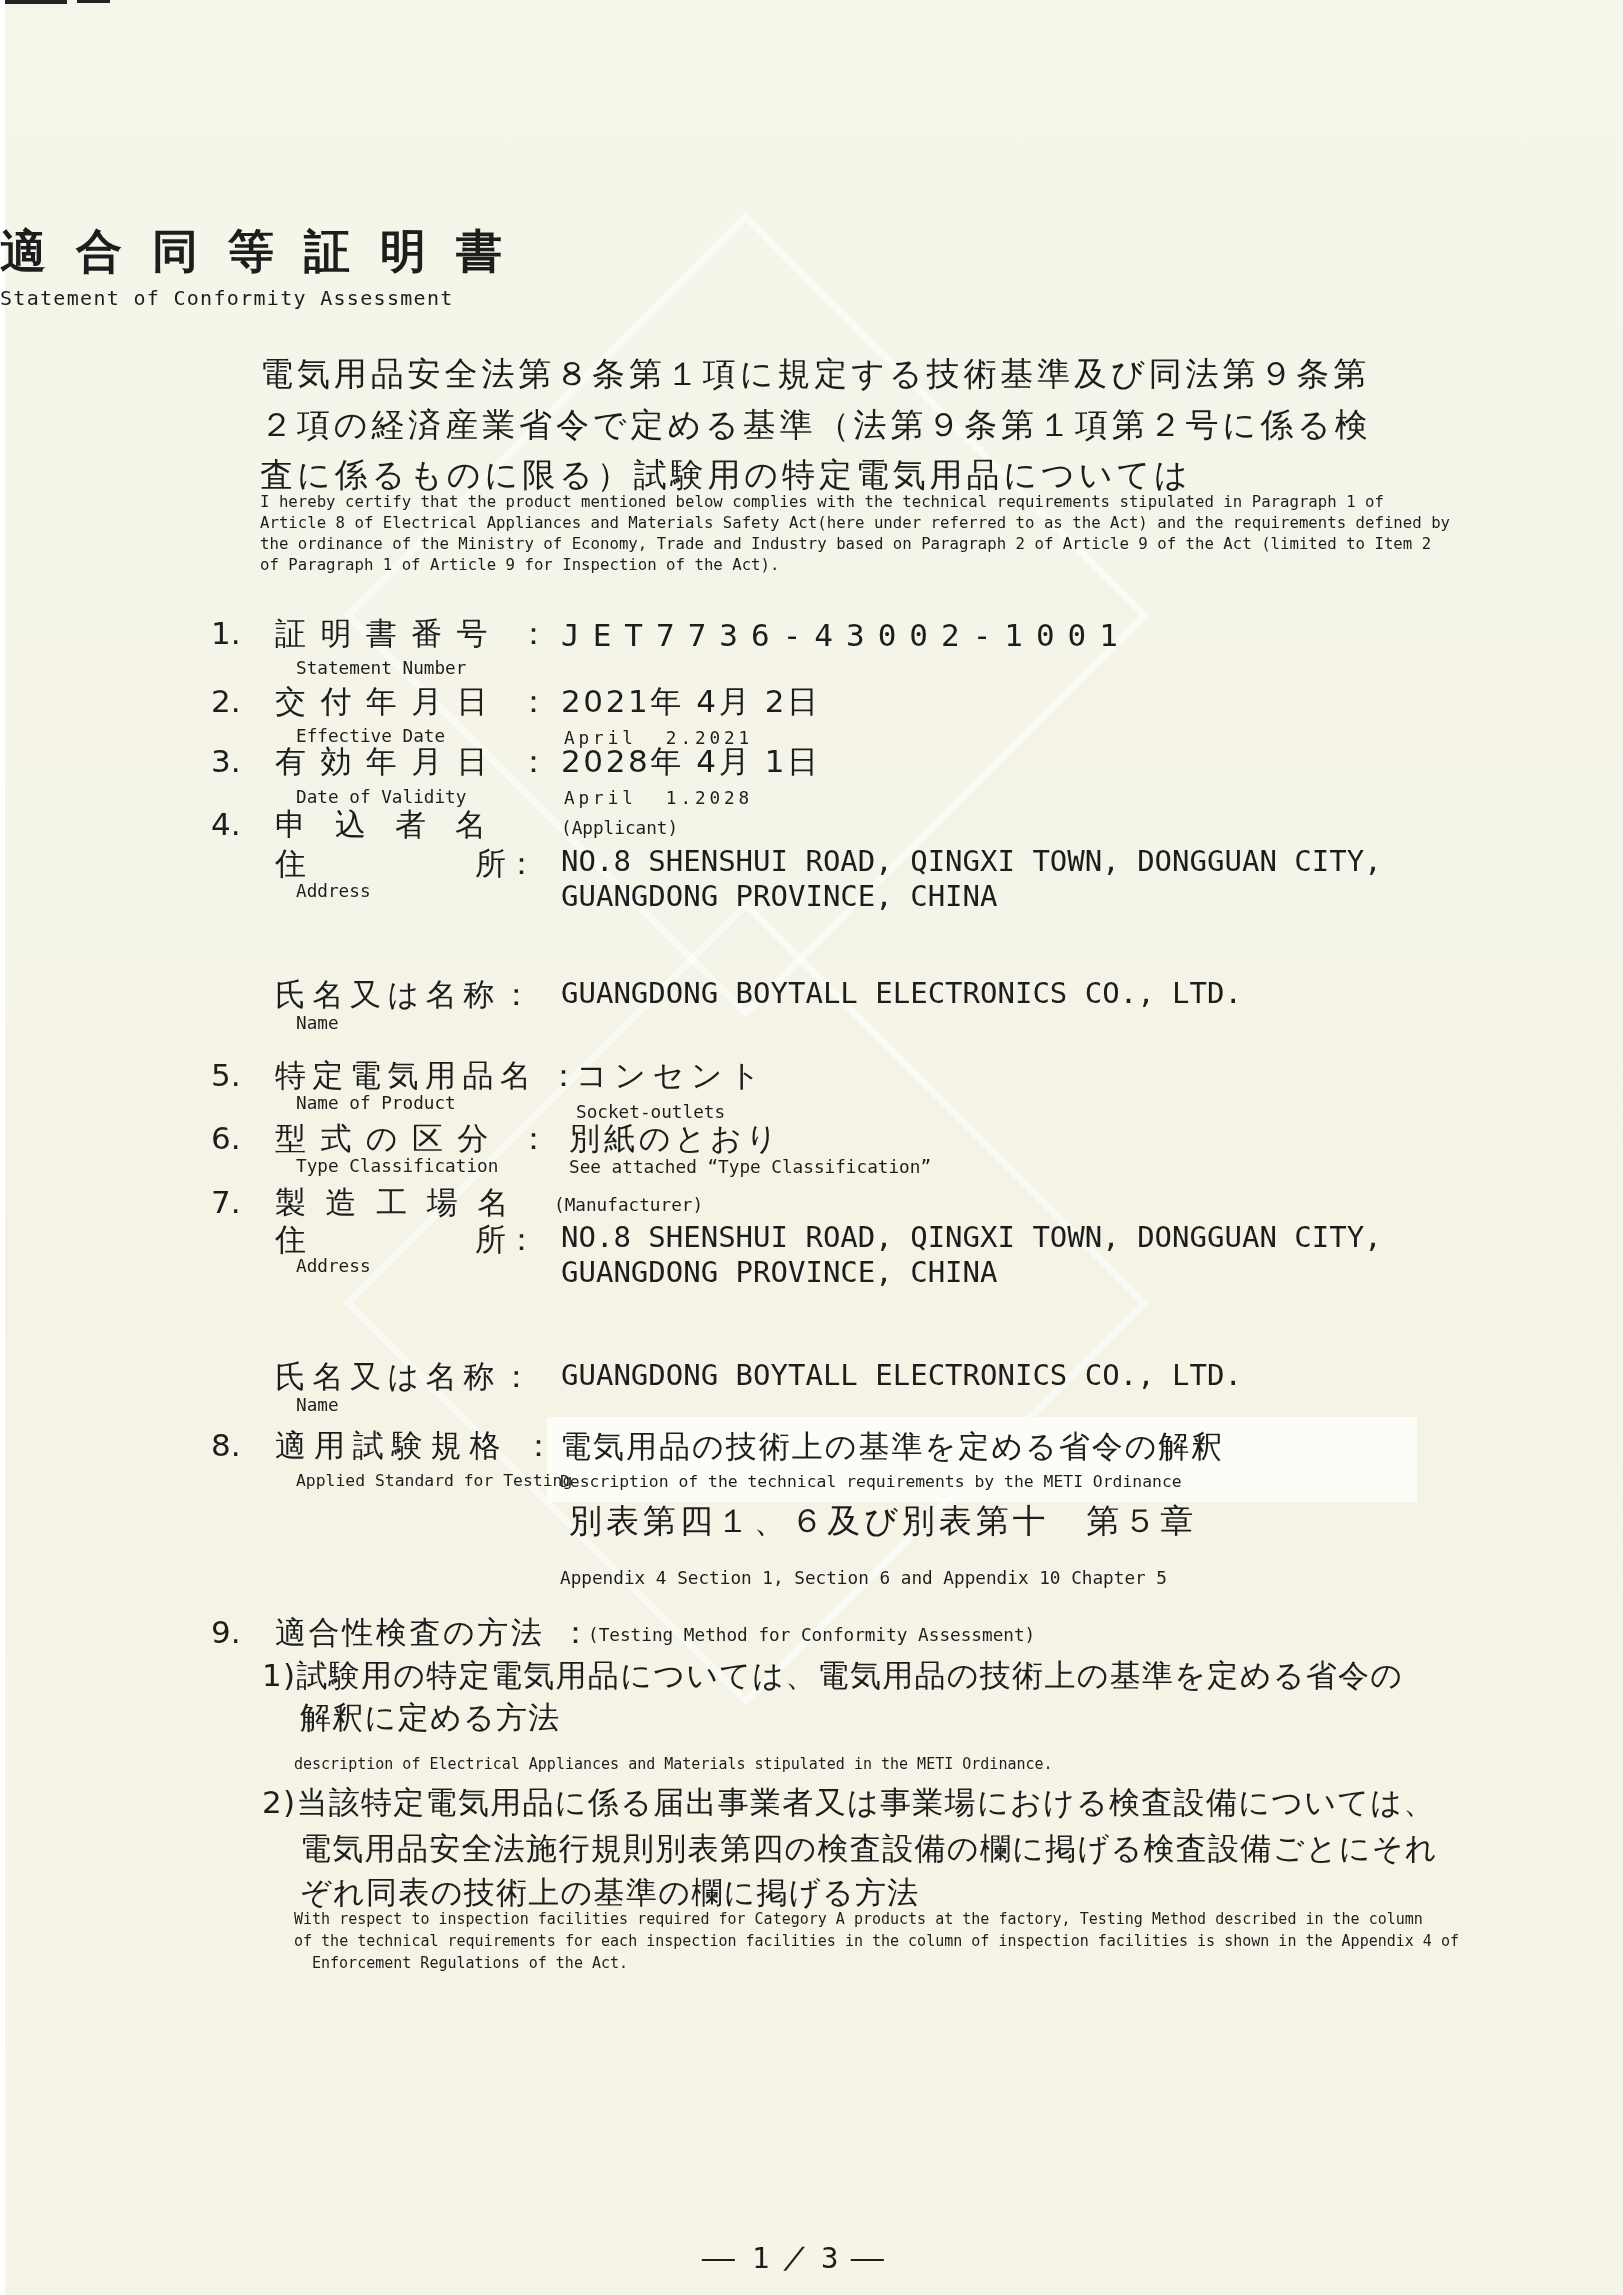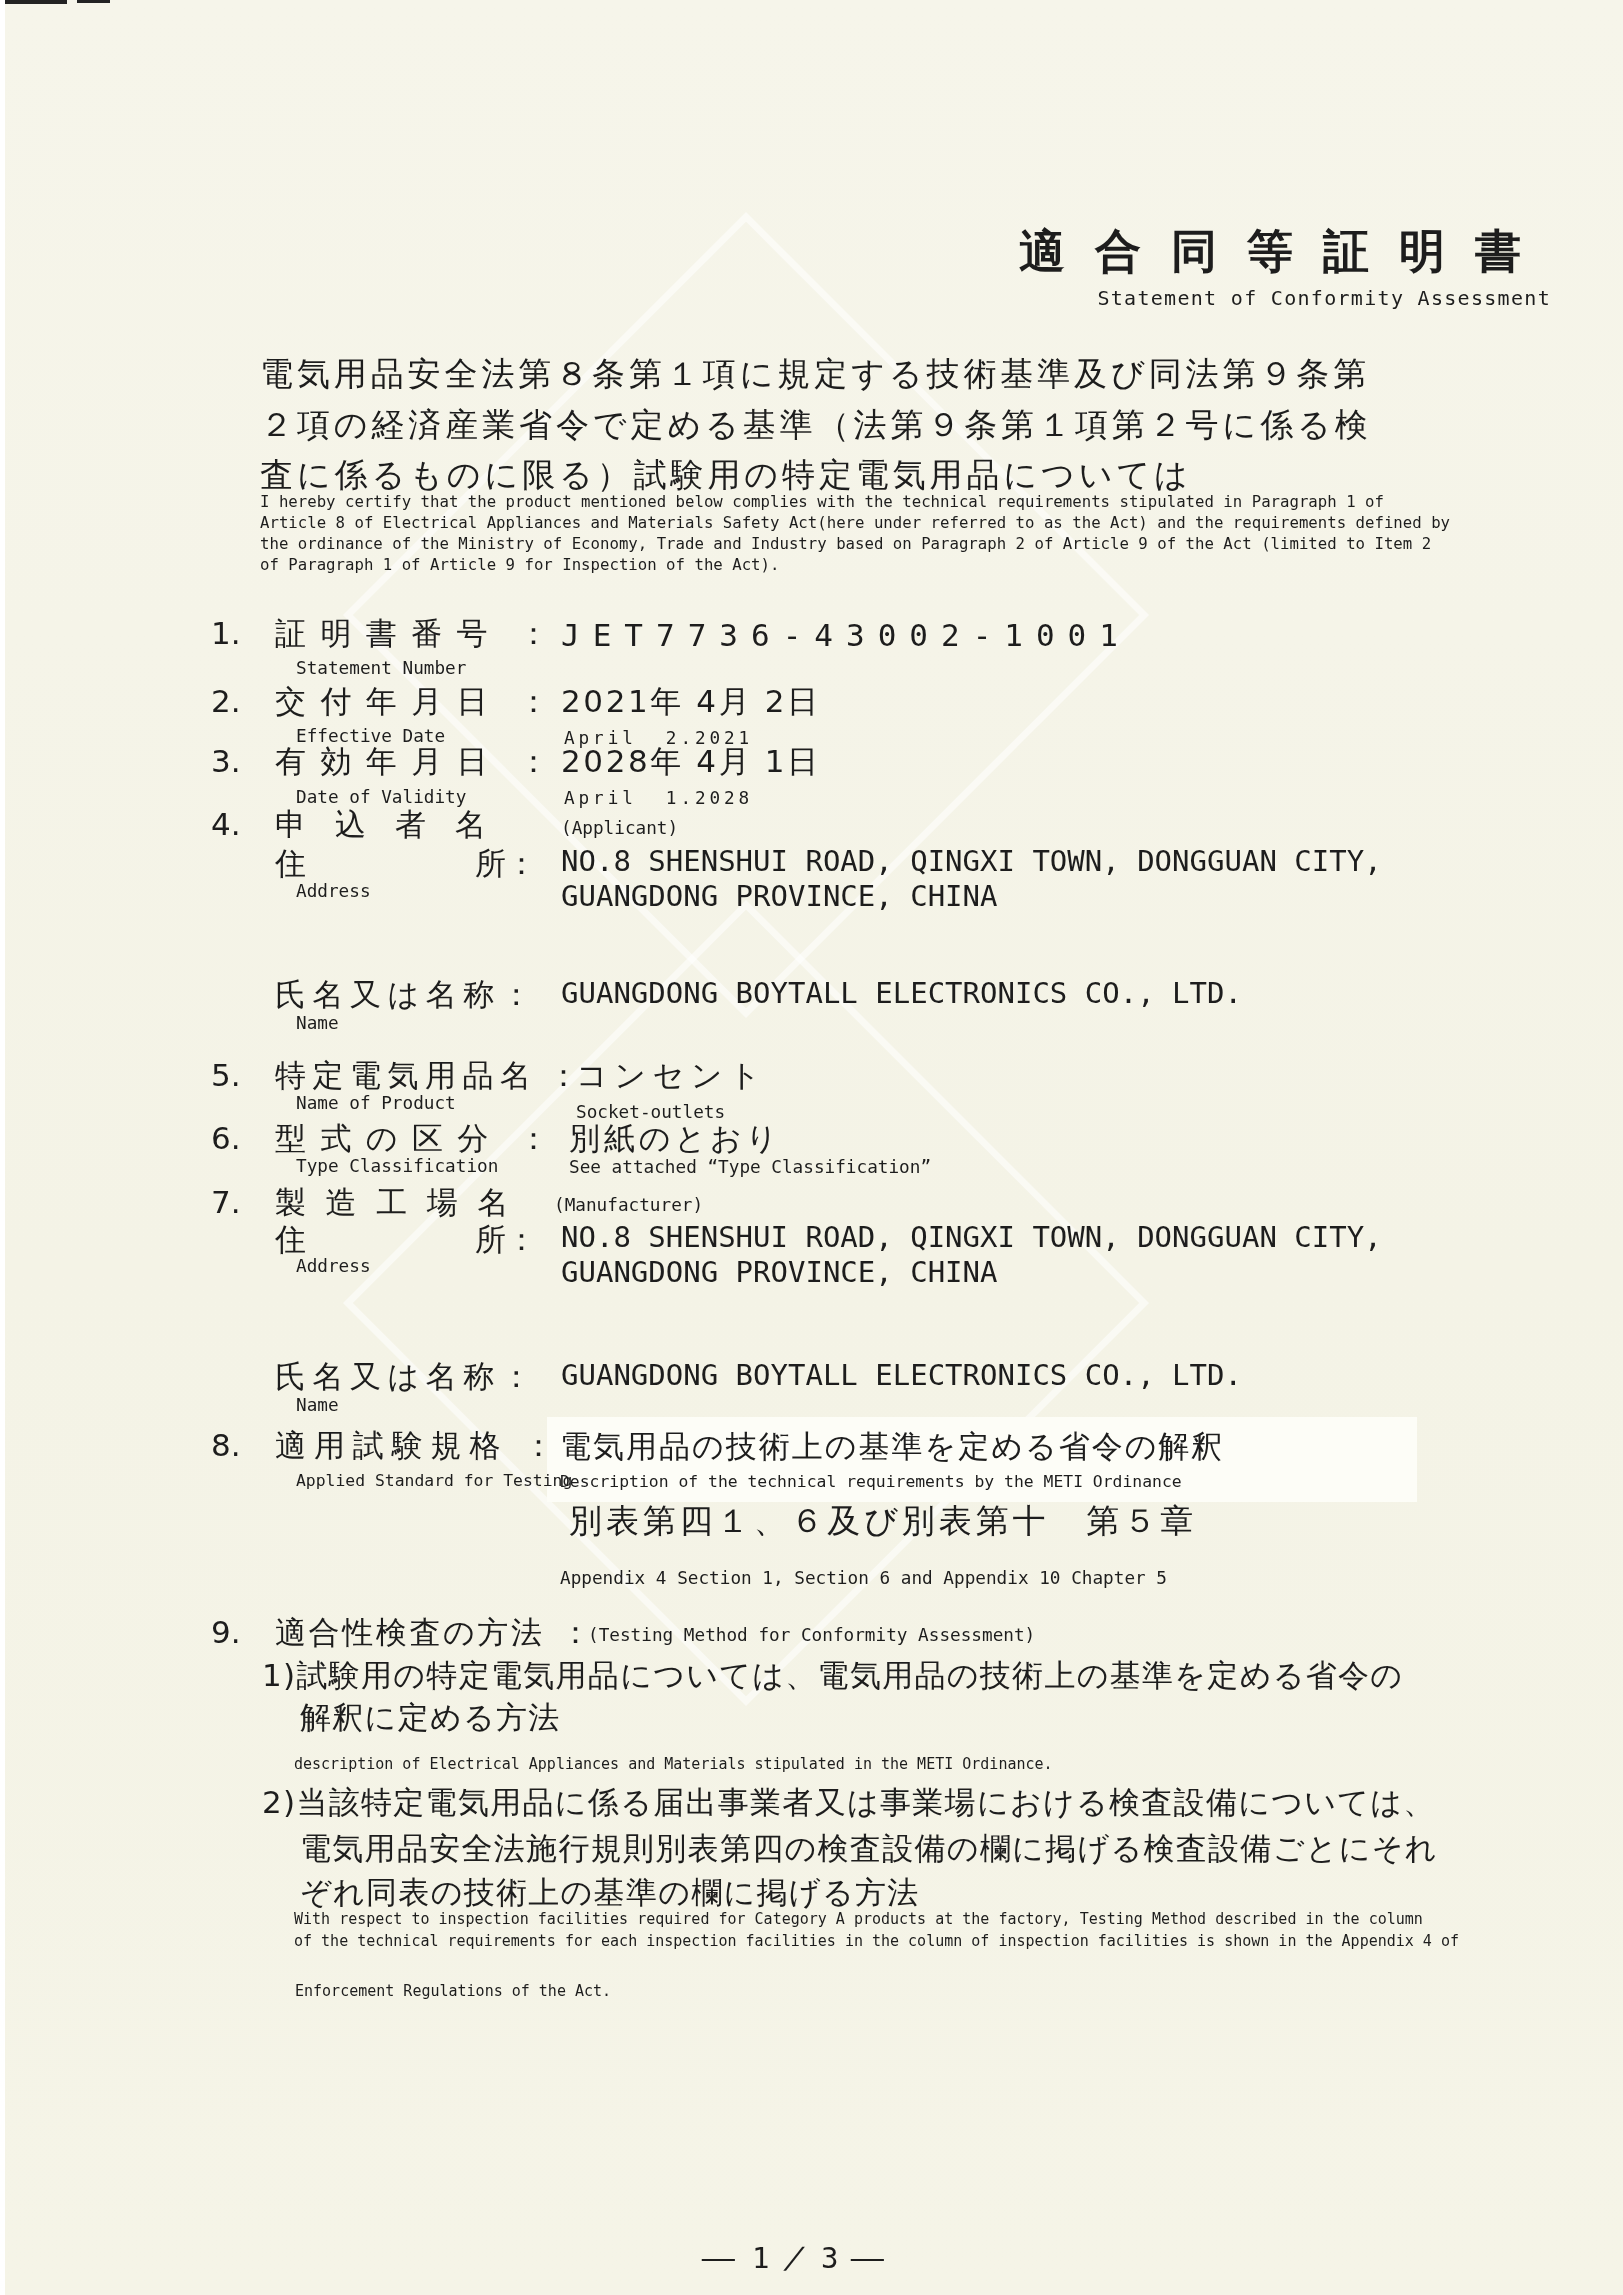--- a/index.html
+++ b/index.html
@@ -14,21 +14,21 @@
   .f70{font-size:46px;}
   .f50{font-size:33px;}
   .f48{font-size:31px;}
   .f47{font-size:31px;}
   .f44{font-size:29px;}
   .f31{font-size:20px;}
   .f27{font-size:17.7px;}
   .f25{font-size:16.4px;}
   .f24{font-size:15.7px;}
   .f23{font-size:15px;}
-  .center{left:0;width:1551px;text-align:right;}
+  .center{left:0;width:1551px;text-align:left;}
   .ls6{letter-spacing:3.9px;}.ls10{letter-spacing:6.5px;}.ls12{letter-spacing:7.9px;}
   .ls20{letter-spacing:13px;}.ls22{letter-spacing:14.4px;}.ls30{letter-spacing:19.6px;}
   .ls44{letter-spacing:29px;}.ls4{letter-spacing:2.6px;}
   .title{letter-spacing:30px;font-weight:700;}
   .wm{position:absolute;border:7.9px solid rgba(255,255,255,.55);transform:rotate(45deg);pointer-events:none;}
   .wm1{left:461px;top:330px;width:556px;height:556px;}
   .wm2{left:461px;top:1018px;width:556px;height:556px;}
   .hl8{position:absolute;left:547px;top:1417px;width:870px;height:85px;background:#fdfdf7;}
   .strip{position:absolute;background:#232323;}
   .s1{left:5.2px;top:0;width:62px;height:3.9px;}
@@ -138,20 +138,20 @@
 
   <div class="t ja f47" style="left:262px;top:1657px;letter-spacing:1.3px;">1)試験用の特定電気用品については、電気用品の技術上の基準を定める省令の</div>
   <div class="t ja f47" style="left:300px;top:1699px;letter-spacing:1.3px;">解釈に定める方法</div>
   <div class="t mono f23" style="left:294px;top:1756px;">description of Electrical Appliances and Materials stipulated in the METI Ordinance.</div>
 
   <div class="t ja f47" style="left:262px;top:1784px;letter-spacing:1.3px;">2)当該特定電気用品に係る届出事業者又は事業場における検査設備については、</div>
   <div class="t ja f47" style="left:300px;top:1830px;letter-spacing:1.3px;">電気用品安全法施行規則別表第四の検査設備の欄に掲げる検査設備ごとにそれ</div>
   <div class="t ja f47" style="left:300px;top:1874px;letter-spacing:1.3px;">ぞれ同表の技術上の基準の欄に掲げる方法</div>
   <div class="t mono f23" style="left:294px;top:1911px;">With respect to inspection facilities required for Category A products at the factory, Testing Method described in the column</div>
   <div class="t mono f23" style="left:294px;top:1933px;">of the technical requirements for each inspection facilities in the column of inspection facilities is shown in the Appendix 4 of</div>
-  <div class="t mono f23" style="left:295px;top:1955px;margin-top:28px;">Enforcement Regulations of the Act.</div>
+  <div class="t mono f23" style="left:312px;top:1955px;">Enforcement Regulations of the Act.</div>
 
   <div class="t mono f44 pagenum" style="left:0;top:2207px;width:1505px;text-align:center;">
     <span class="dash">—</span><span>1</span><span class="sep">/</span><span>3</span><span class="dash">—</span>
   </div>
 
 </div>
 
 
 </body></html>

